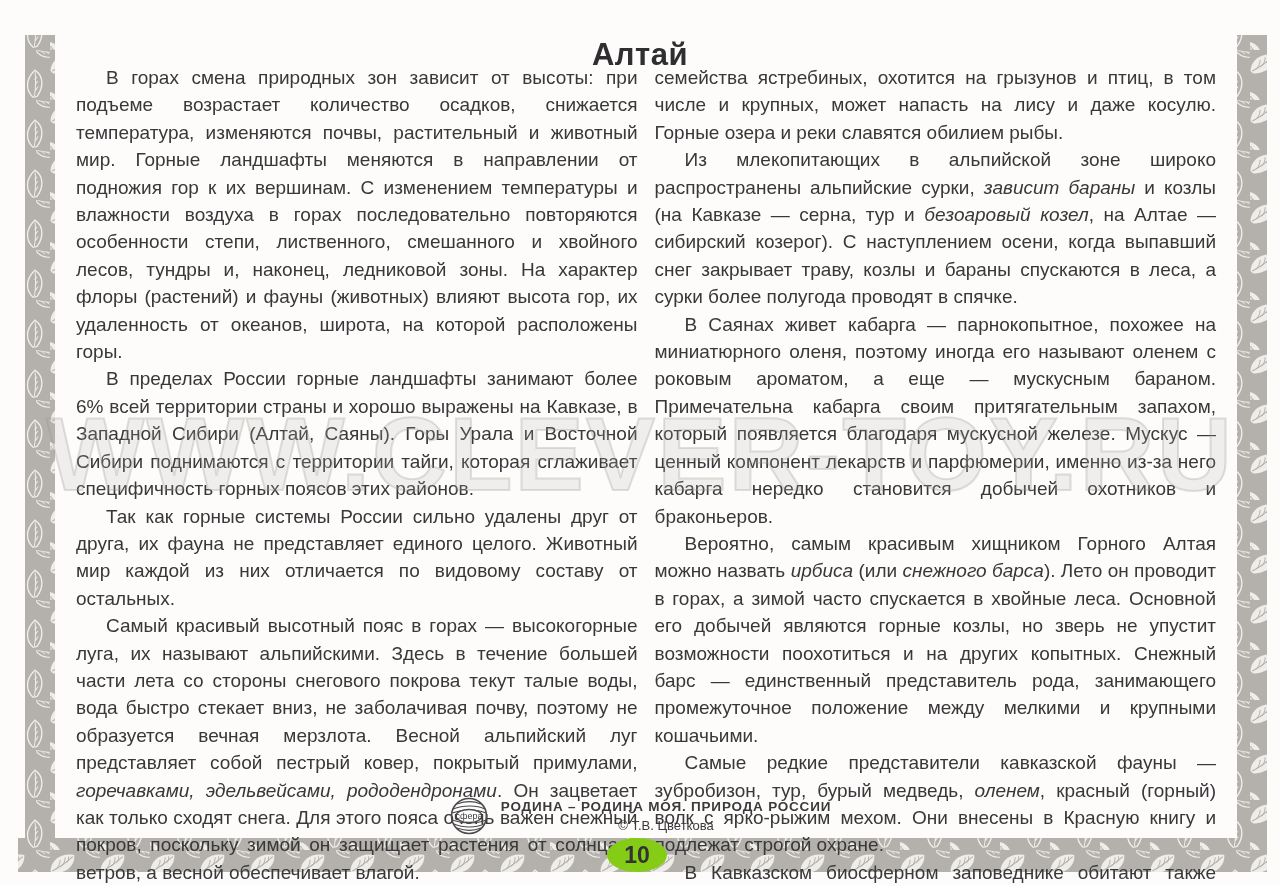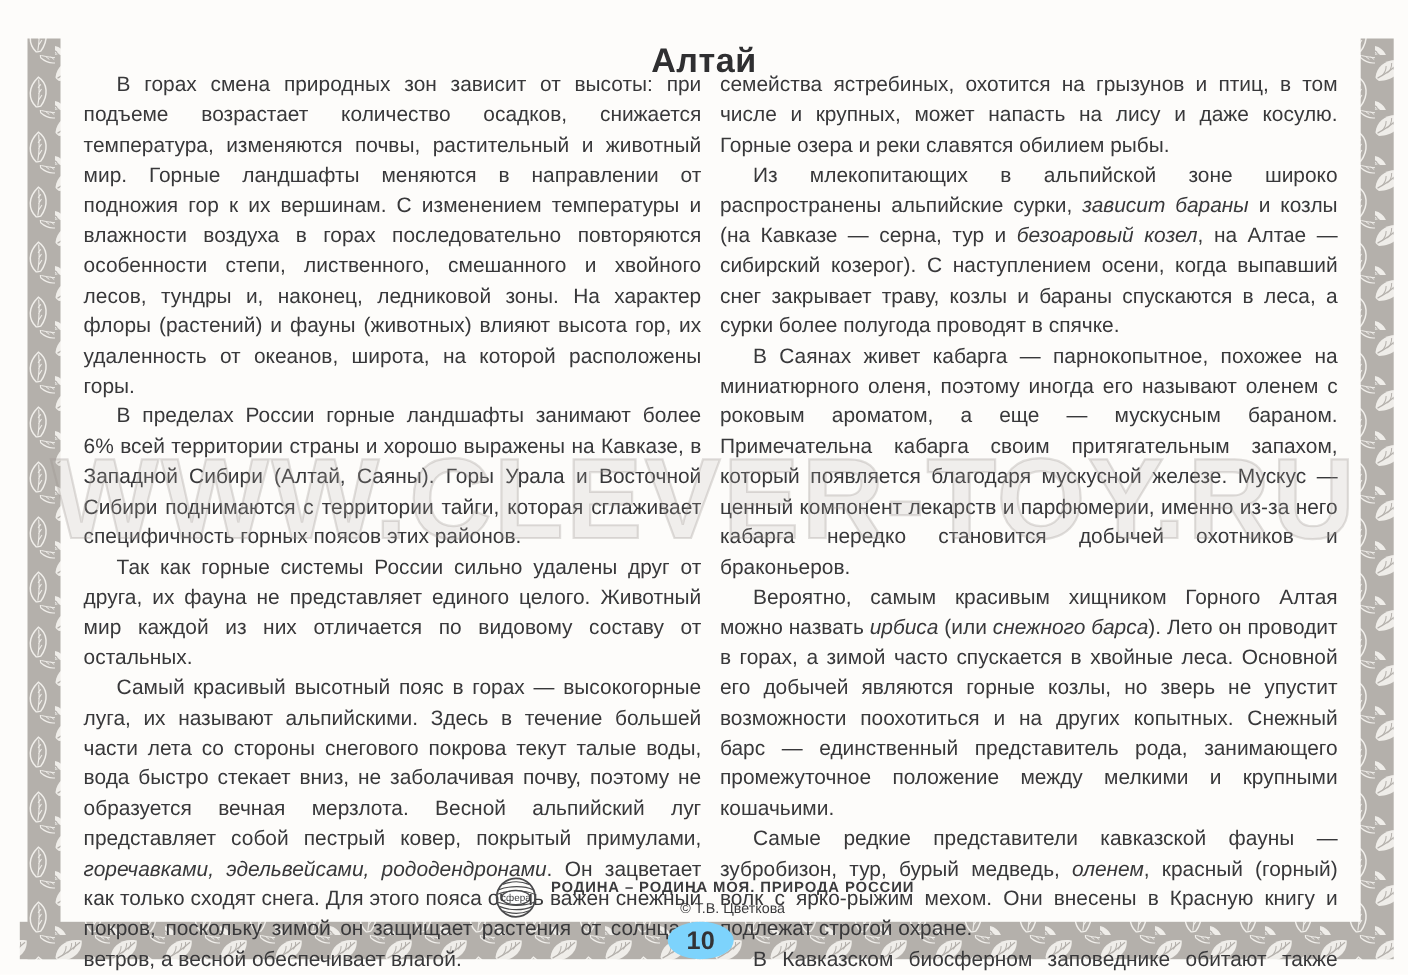--- a/index.html
+++ b/index.html
@@ -37,21 +37,21 @@
     position:absolute;left:0;top:796px;width:100%;
     display:flex;justify-content:center;align-items:center;gap:12px;
     z-index:2;
   }
   .footer-logo{flex:0 0 auto;}
   .footer-text{text-align:center;color:#3a3a3c;}
   .footer-series{font-weight:bold;font-size:13.5px;letter-spacing:0.8px;}
   .footer-copyright{font-size:13px;margin-top:4px;}
   .page-number{
     position:absolute;left:607px;top:838px;width:60px;height:34px;
-    background:#7dd3fc;border-radius:50%;
+    background:#84cc16;border-radius:50%;
     text-align:center;line-height:34px;
     font-weight:bold;font-size:23px;color:#333335;
     z-index:2;
   }
 </style>
 </head>
 <body>
 
 <div class="page">
 

